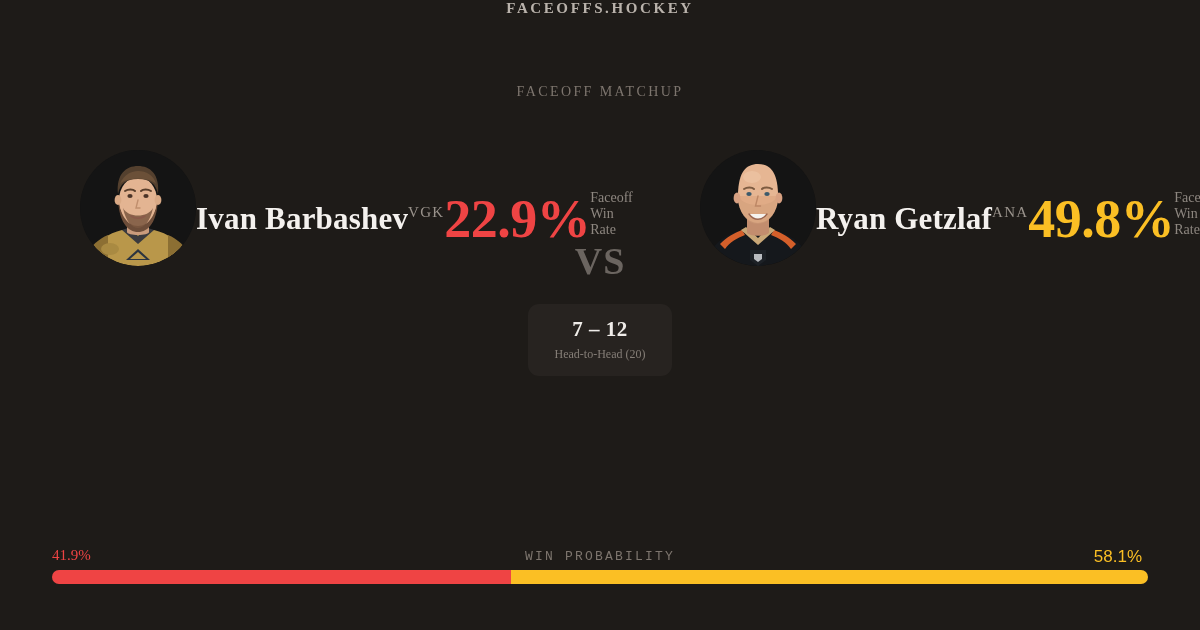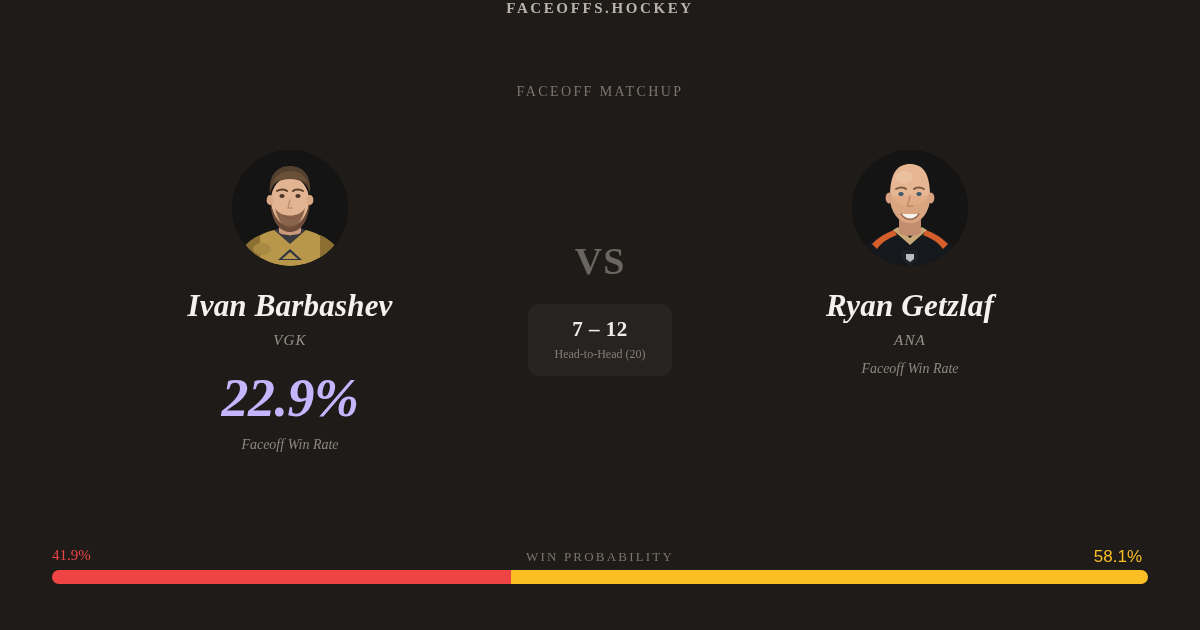--- a/index.html
+++ b/index.html
@@ -38,21 +38,21 @@
 
   
   .matchup {
     position:absolute;
     top:150px; left:0; right:0;
     height:330px;
     display:flex; align-items:flex-start; justify-content:center;
   }
   .player {
     width:420px;
-    display:flex; flex-direction:column; align-items:center;font-style:italic;
+    display:flex; flex-direction:row; align-items:center;
   }
 
   .avatar {
     width:116px; height:116px;
     border-radius:50%;
     background:#141414;
     overflow:hidden;
     position:relative;
     flex:none;
   }
@@ -140,21 +140,21 @@
     font-size:15px; font-weight:400;
   }
   .prob-right {
     position:absolute; right:6px; top:0;
     font-family:Liberation Sans, sans-serif;
     font-size:17px; font-weight:400;
   }
   .prob-mid {
     position:absolute; left:50%; top:2px;
     transform:translateX(-50%);
-    font-family:Liberation Serif, serif;
+    font-family:Liberation Mono, monospace;
     font-size:13px;
     letter-spacing:2.2px;
     color:#7d756e;
     white-space:nowrap;
   }
   .bar {
     position:relative;
     height:14px;
     border-radius:7px;
     overflow:hidden;
@@ -219,21 +219,21 @@
             <path d="M38 44 C36 24 46 16 58 16 C70 16 80 24 78 44 C76 34 70 29 58 29 C46 29 40 34 38 44 Z" fill="#54402e"></path>
             <path d="M40 34 C44 24 52 21 58 21 C66 21 74 25 76 34 C70 27 46 27 40 34 Z" fill="#6b5038"></path>
 
             <ellipse cx="38" cy="50" rx="3.4" ry="5" fill="#d9a985"></ellipse>
             <ellipse cx="78" cy="50" rx="3.4" ry="5" fill="#d9a985"></ellipse>
           </g>
         </svg>
       </div>
       <div class="pname">Ivan Barbashev</div>
       <div class="pteam">VGK</div>
-      <div class="pct" style="color:#c4b5fd">22.9%</div>
+      <div class="pct" style="color:#ef4444">22.9%</div>
       <div class="pct-label">Faceoff Win Rate</div>
     </div>
 
     <div class="center">
       <div class="vs">VS</div>
       <div class="h2h">
         <div class="h2h-score">7 – 12</div>
         <div class="h2h-label">Head-to-Head (20)</div>
       </div>
     </div>
@@ -280,20 +280,21 @@
             <path d="M44 39 C47 37 52 37 54 39" stroke="#7d5b40" stroke-width="2" fill="none" stroke-linecap="round"></path>
             <path d="M62 39 C64 37 69 37 72 39" stroke="#7d5b40" stroke-width="2" fill="none" stroke-linecap="round"></path>
 
             <ellipse cx="37" cy="48" rx="3.4" ry="5.4" fill="#d8a182"></ellipse>
             <ellipse cx="79" cy="48" rx="3.4" ry="5.4" fill="#d8a182"></ellipse>
           </g>
         </svg>
       </div>
       <div class="pname">Ryan Getzlaf</div>
       <div class="pteam">ANA</div>
+      <div class="pct" style="color:#fbbf24">49.8%</div>
       <div class="pct-label">Faceoff Win Rate</div>
     </div>
 
   </div>
 
   <div class="prob">
     <div class="prob-top">
       <div class="prob-left" style="color:#ef4444">41.9%</div>
       <div class="prob-mid">WIN PROBABILITY</div>
       <div class="prob-right" style="color:#fbbf24">58.1%</div>

